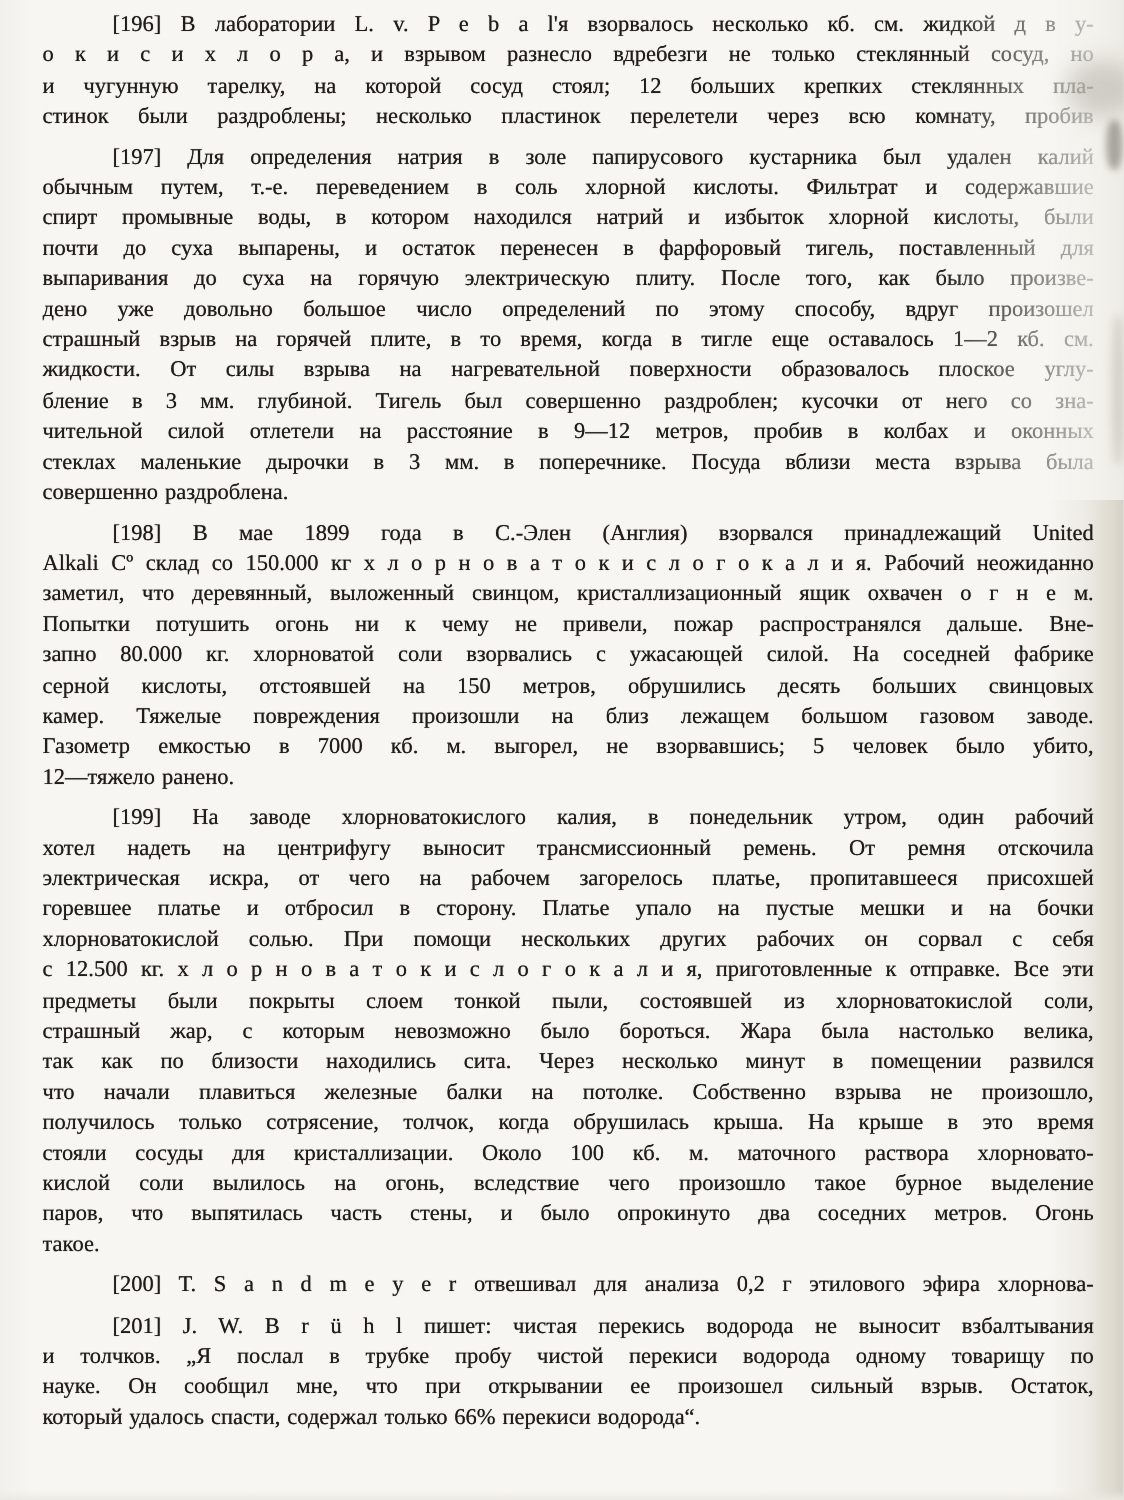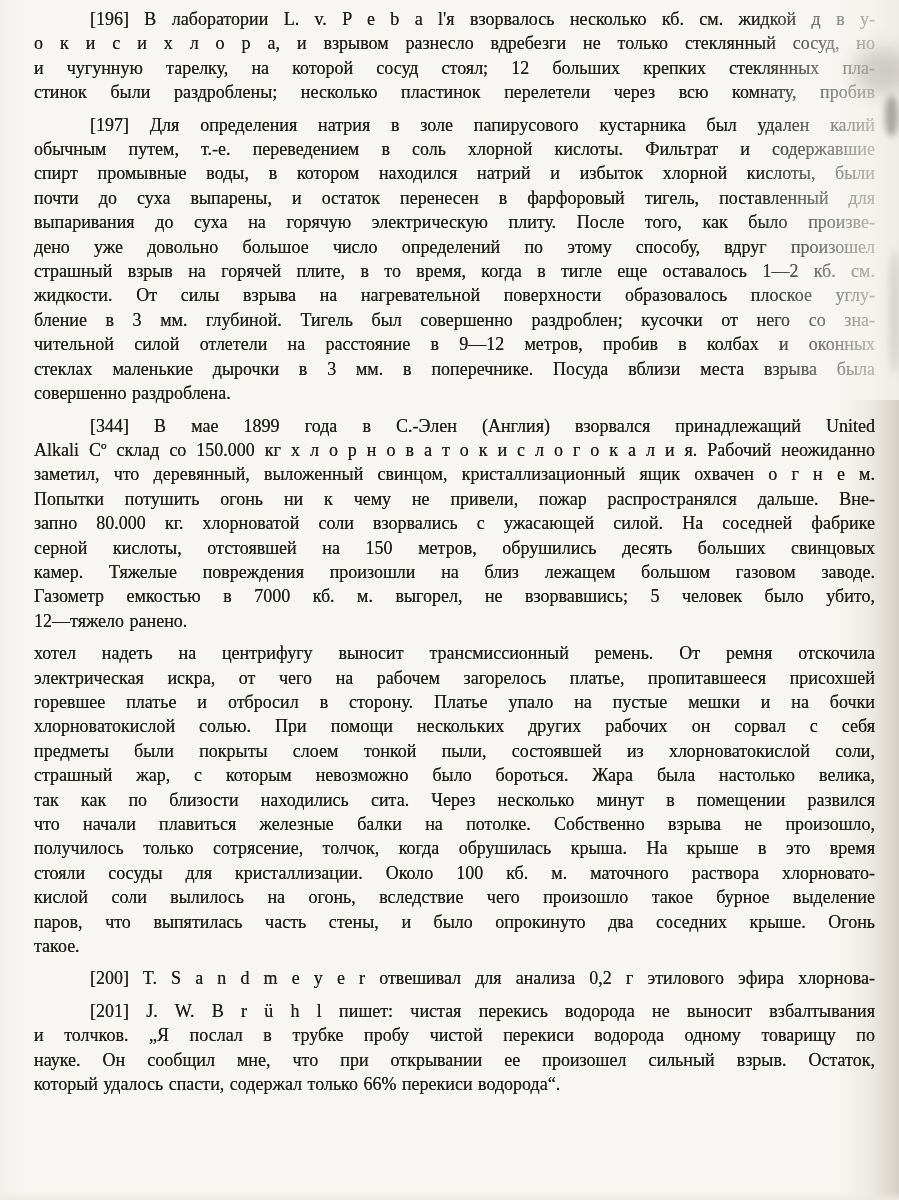--- a/index.html
+++ b/index.html
@@ -92,43 +92,45 @@
         <div class="line">выпаривания до суха на горячую электрическую плиту. После того, как было произве-</div>
         <div class="line">дено уже довольно большое число определений по этому способу, вдруг произошел</div>
         <div class="line">страшный взрыв на горячей плите, в то время, когда в тигле еще оставалось 1—2 кб. см.</div>
         <div class="line">жидкости. От силы взрыва на нагревательной поверхности образовалось плоское углу-</div>
         <div class="line">бление в 3 мм. глубиной. Тигель был совершенно раздроблен; кусочки от него со зна-</div>
         <div class="line">чительной силой отлетели на расстояние в 9—12 метров, пробив в колбах и оконных</div>
         <div class="line">стеклах маленькие дырочки в 3 мм. в поперечнике. Посуда вблизи места взрыва была</div>
         <div class="line last">совершенно раздроблена.</div>
       </div>
       <div class="paragraph">
-        <div class="line first">[344] В мае 1899 года в С.-Элен (Англия) взорвался принадлежащий United</div>
+        <div class="line first">[198] В мае 1899 года в С.-Элен (Англия) взорвался принадлежащий United</div>
         <div class="line">Alkali Cº склад со 150.000 кг х л о р н о в а т о к и с л о г о  к а л и я. Рабочий неожиданно</div>
         <div class="line">заметил, что деревянный, выложенный свинцом, кристаллизационный ящик охвачен о г н е м.</div>
         <div class="line">Попытки потушить огонь ни к чему не привели, пожар распространялся дальше. Вне-</div>
         <div class="line">запно 80.000 кг. хлорноватой соли взорвались с ужасающей силой. На соседней фабрике</div>
         <div class="line">серной кислоты, отстоявшей на 150 метров, обрушились десять больших свинцовых</div>
         <div class="line">камер. Тяжелые повреждения произошли на близ лежащем большом газовом заводе.</div>
         <div class="line">Газометр емкостью в 7000 кб. м. выгорел, не взорвавшись; 5 человек было убито,</div>
         <div class="line last">12—тяжело ранено.</div>
       </div>
       <div class="paragraph">
+        <div class="line first">[199] На заводе хлорноватокислого калия, в понедельник утром, один рабочий</div>
         <div class="line">хотел надеть на центрифугу выносит трансмиссионный ремень. От ремня отскочила</div>
         <div class="line">электрическая искра, от чего на рабочем загорелось платье, пропитавшееся присохшей</div>
         <div class="line">горевшее платье и отбросил в сторону. Платье упало на пустые мешки и на бочки</div>
         <div class="line">хлорноватокислой солью. При помощи нескольких других рабочих он сорвал с себя</div>
+        <div class="line">с 12.500 кг. х л о р н о в а т о к и с л о г о  к а л и я, приготовленные к отправке. Все эти</div>
         <div class="line">предметы были покрыты слоем тонкой пыли, состоявшей из хлорноватокислой соли,</div>
         <div class="line">страшный жар, с которым невозможно было бороться. Жара была настолько велика,</div>
         <div class="line">так как по близости находились сита. Через несколько минут в помещении развился</div>
         <div class="line">что начали плавиться железные балки на потолке. Собственно взрыва не произошло,</div>
         <div class="line">получилось только сотрясение, толчок, когда обрушилась крыша. На крыше в это время</div>
         <div class="line">стояли сосуды для кристаллизации. Около 100 кб. м. маточного раствора хлорновато-</div>
         <div class="line">кислой соли вылилось на огонь, вследствие чего произошло такое бурное выделение</div>
-        <div class="line">паров, что выпятилась часть стены, и было опрокинуто два соседних крыше. Огонь</div>
+        <div class="line">паров, что выпятилась часть стены, и было опрокинуто два соседних метров. Огонь</div>
         <div class="line last">такое.</div>
       </div>
       <div class="paragraph">
         <div class="line first">[200] T. S a n d m e y e r отвешивал для анализа 0,2 г этилового эфира хлорнова-</div>
       </div>
       <div class="paragraph">
         <div class="line first">[201] J. W. B r ü h l пишет: чистая перекись водорода не выносит взбалтывания</div>
         <div class="line">и толчков. „Я послал в трубке пробу чистой перекиси водорода одному товарищу по</div>
         <div class="line">науке. Он сообщил мне, что при открывании ее произошел сильный взрыв. Остаток,</div>
         <div class="line last">который удалось спасти, содержал только 66% перекиси водорода“.</div>

